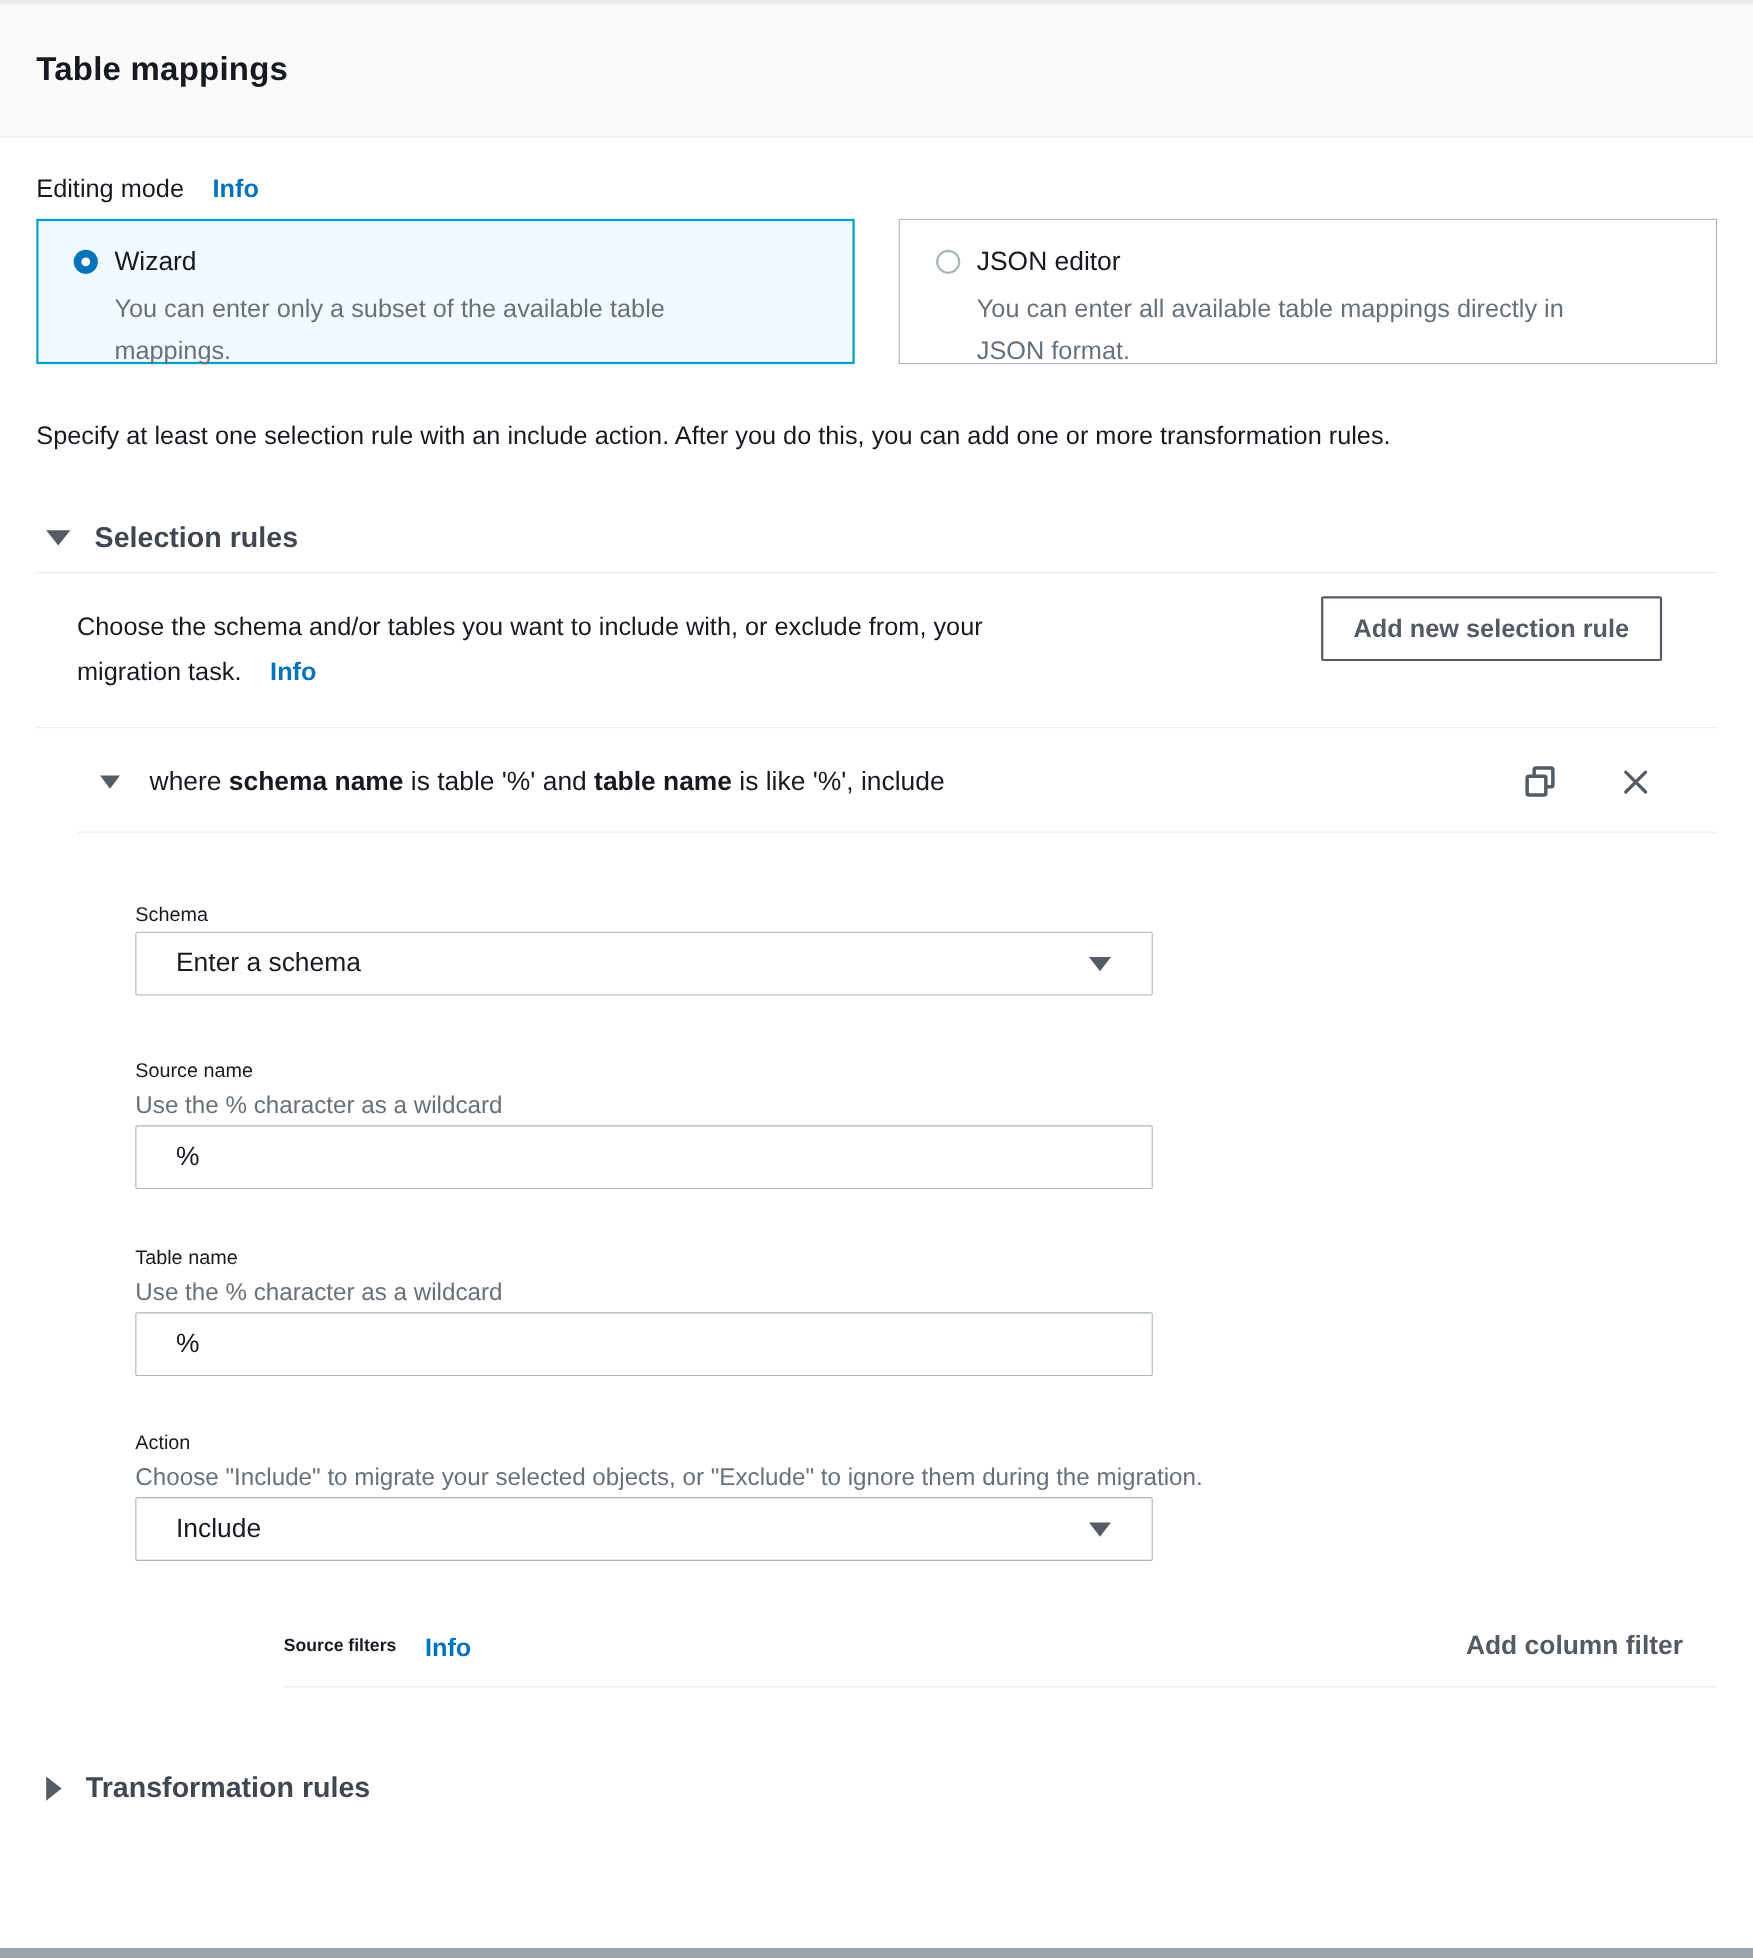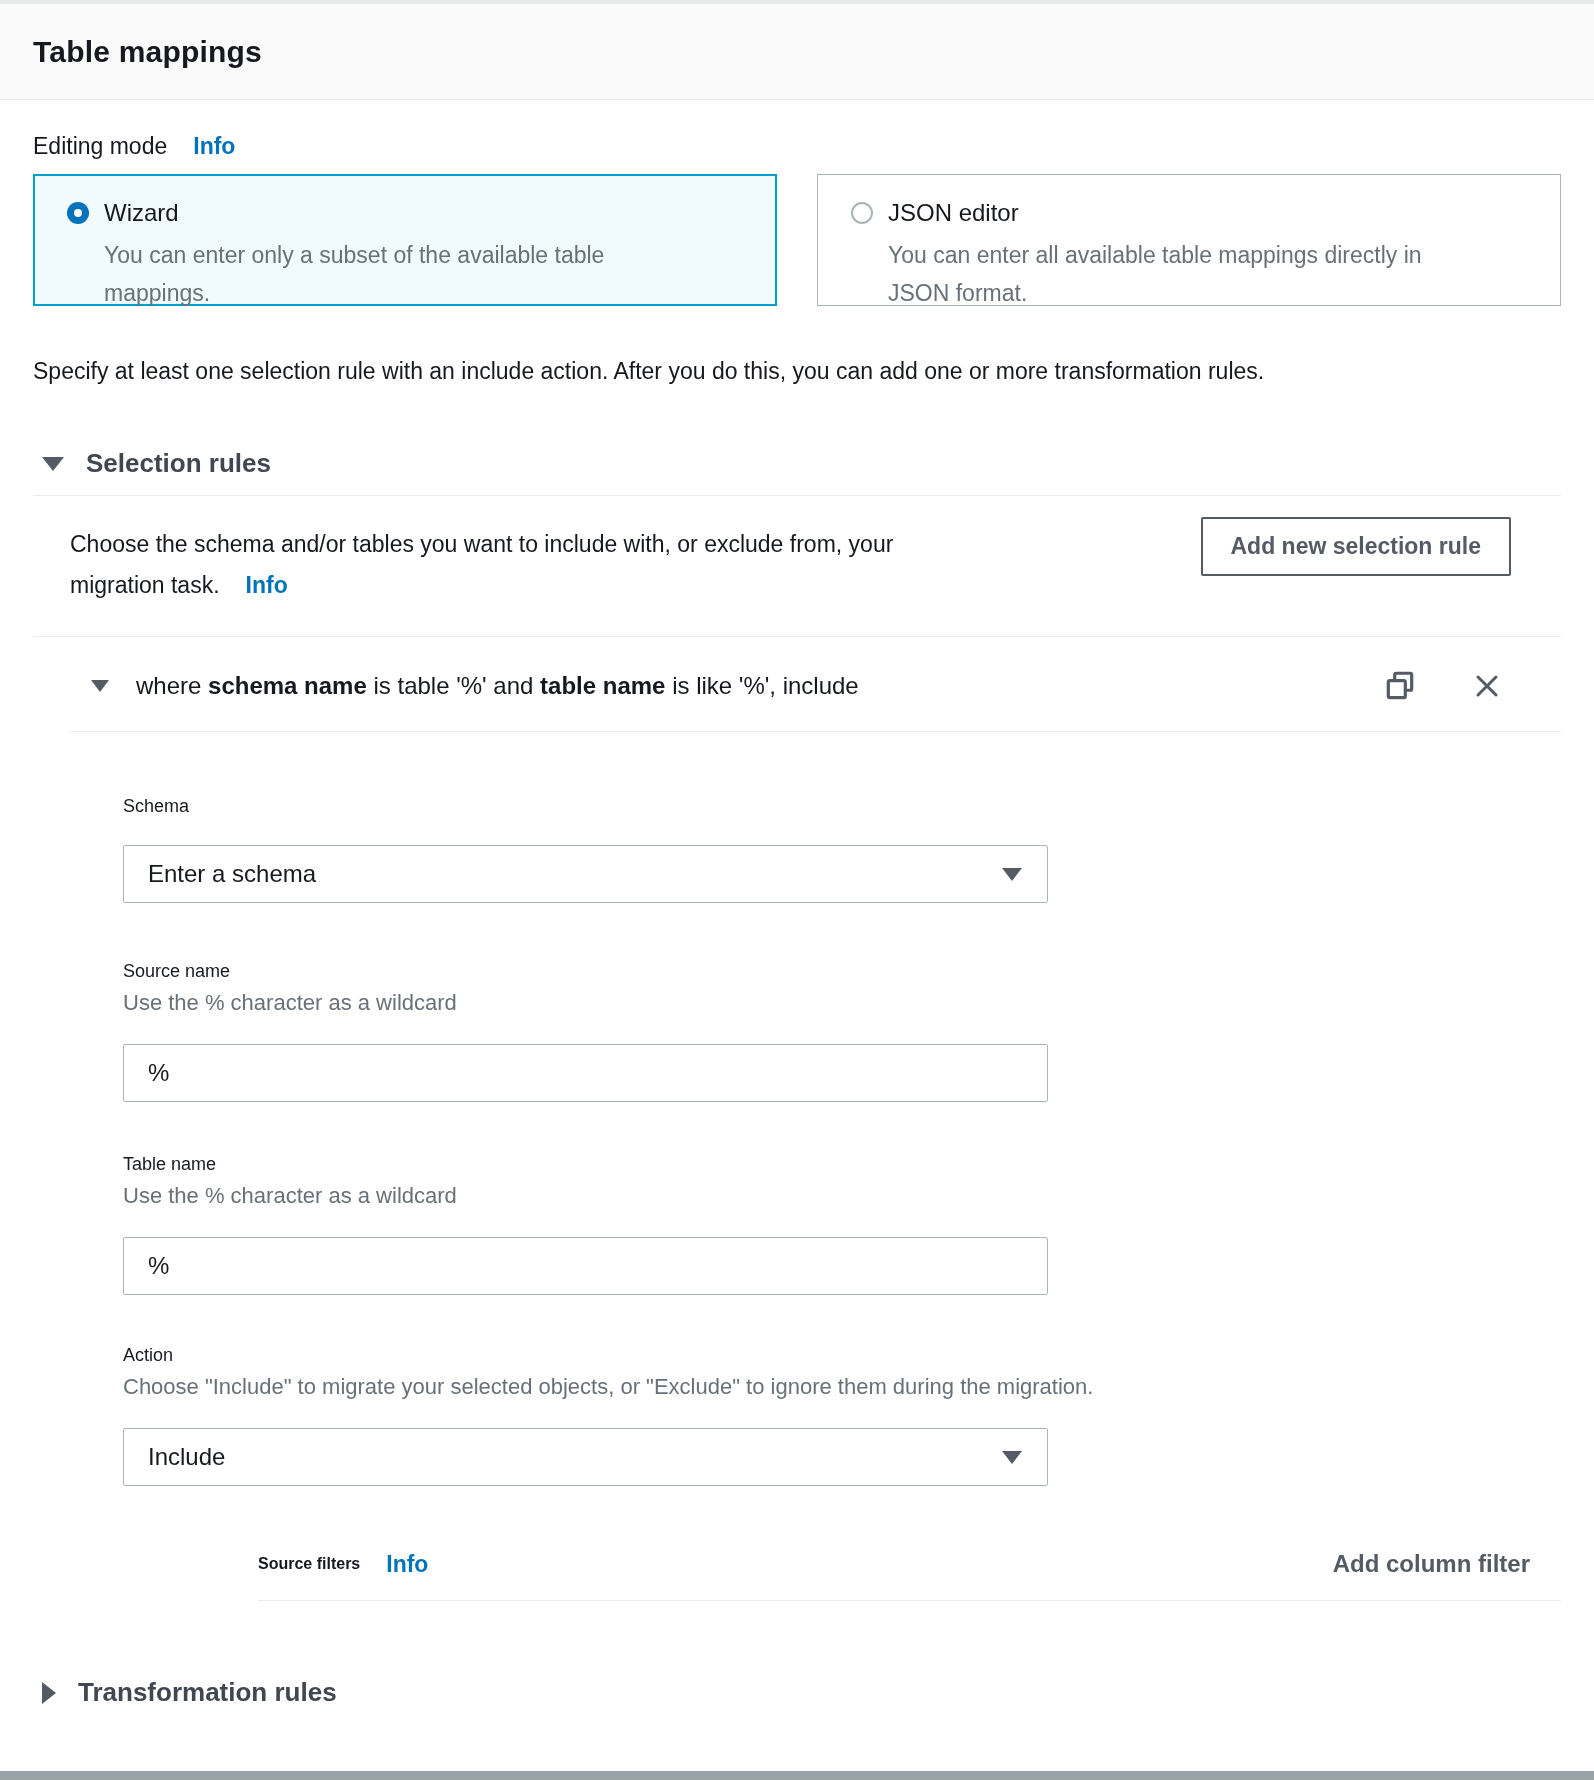--- a/index.html
+++ b/index.html
@@ -6,21 +6,21 @@
   html, body { background: #ffffff; }
   body {
     width: 1594px; height: 1780px;
     font-family: "Liberation Sans", sans-serif;
     color: #16191f;
     position: relative;
     overflow: hidden;
   }
   .top-strip { height: 4px; background: #e9ebeb; }
   .page-header {
-    height: 96px; background: #fafafa;
+    height: 121px; background: #fafafa;
     border-bottom: 1px solid #eaeded;
     display: flex; align-items: center; padding: 0 33px;
   }
   .page-header h1 { font-size: 30px; font-weight: 700; color: #16191f; letter-spacing: 0.2px; }
 
   .main { padding: 0 33px; }
 
   .editing-label-row { margin-top: 33px; font-size: 23px; display: flex; align-items: baseline; }
   .info-link { color: #0073bb; font-weight: 700; font-size: 23px; margin-left: 26px; cursor: pointer; text-decoration: none; }
 
@@ -86,23 +86,23 @@
   .rule-summary .b { font-weight: 700; }
   .rule-actions { margin-left: auto; display: flex; align-items: center; gap: 56px; }
   .icon-btn { background: none; border: none; cursor: pointer; padding: 0; line-height: 0; }
 
   .rule-divider { margin: 28px 0 0 37px; border: none; border-top: 1px solid #eaeded; }
 
   .rule-fields { padding-left: 90px; }
   .field-label { font-size: 18px; color: #16191f; }
   .field-constraint { margin-top: 8px; font-size: 22px; color: #687078; }
   .control {
-    margin-top: 28px; width: 925px; height: 58px;
+    margin-top: 5px; width: 925px; height: 58px;
     border: 1px solid #aab7b8; border-radius: 2px; background: #ffffff;
-    display: flex; align-items: center; padding: 0 24px;
+    display: flex; align-items: center; padding: 0 36px;
     font-size: 24px; color: #16191f; cursor: pointer;
   }
   .control .caret { margin-left: auto; }
   input.control {
     cursor: text; font-family: "Liberation Sans", sans-serif; display: block;
   }
   .group-schema { margin-top: 64px; }
   .group-source { margin-top: 58px; }
   .group-table  { margin-top: 52px; }
   .group-action { margin-top: 50px; }

